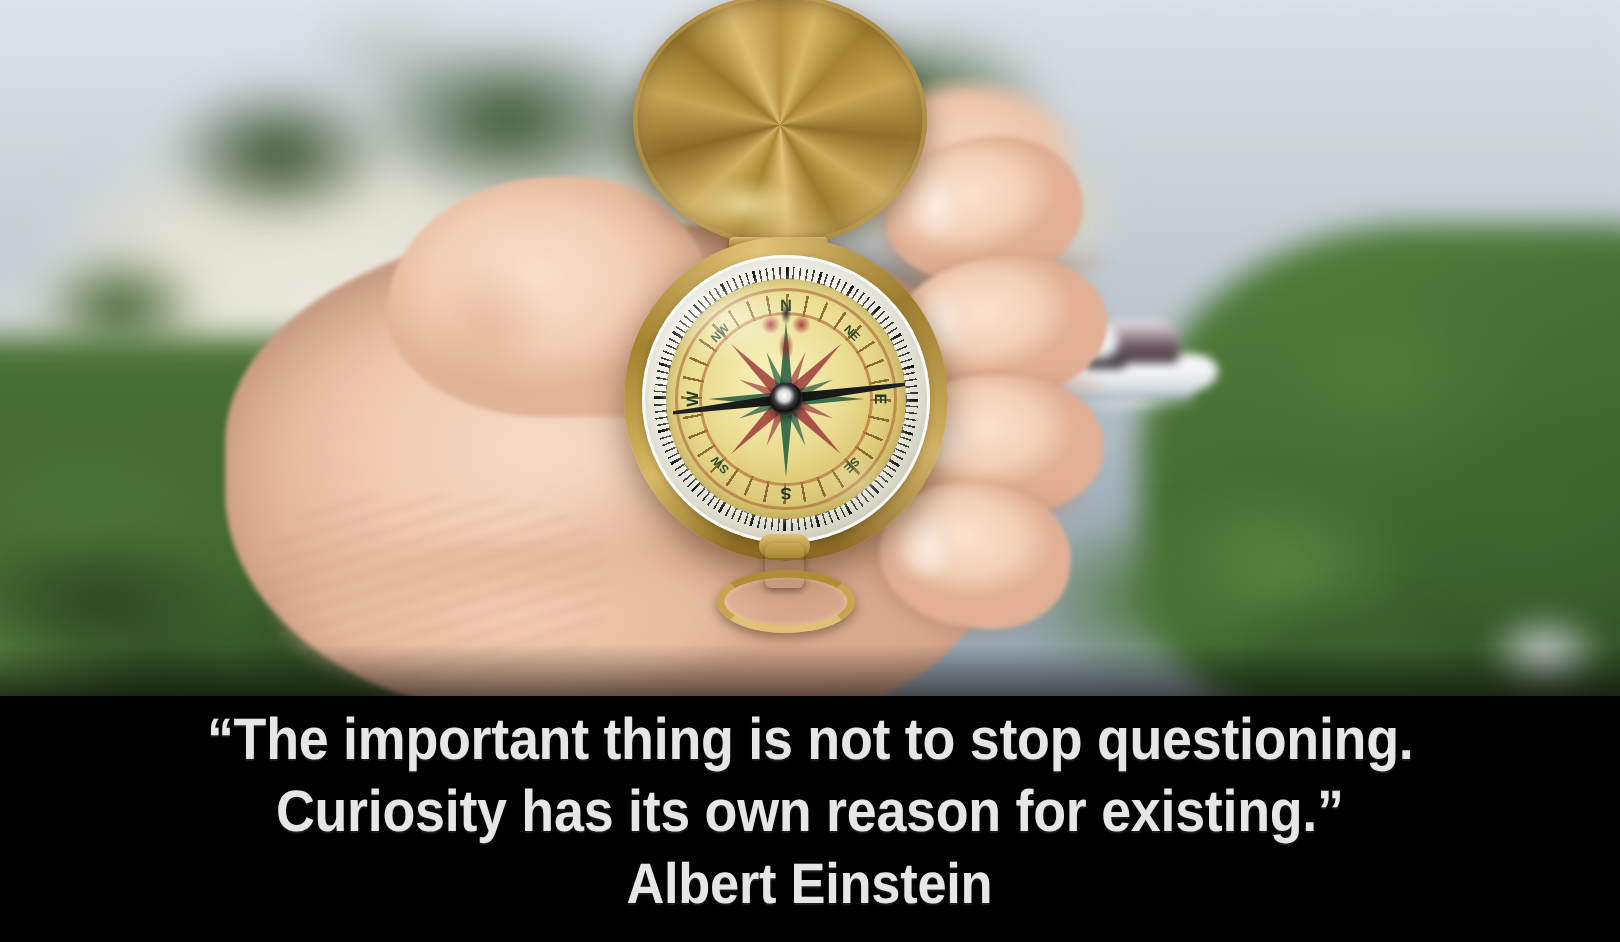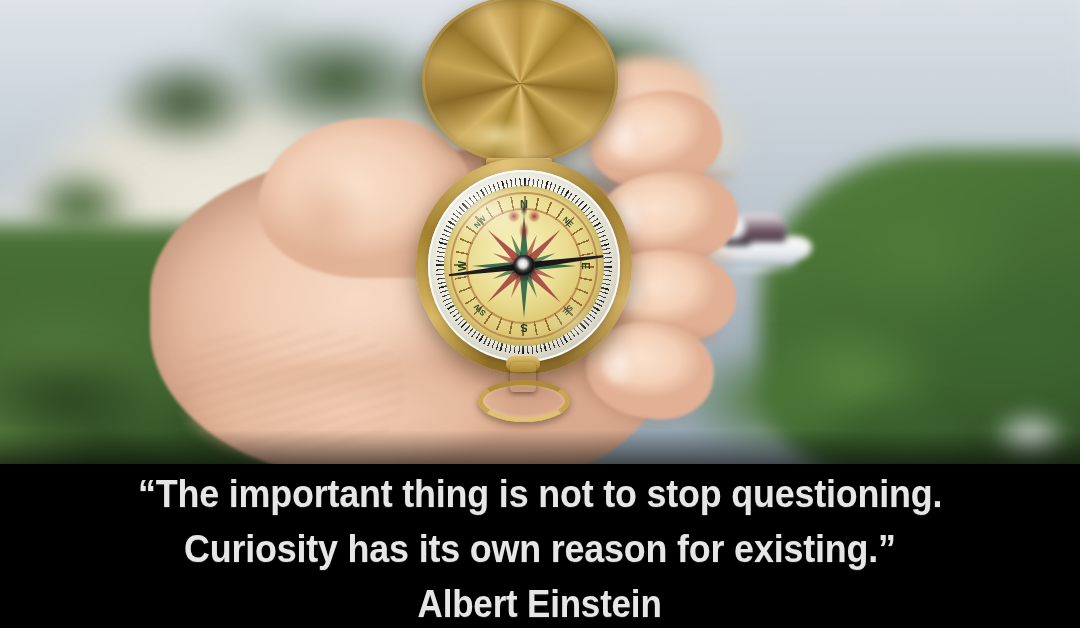--- a/index.html
+++ b/index.html
@@ -433,21 +433,21 @@
 
   .photo-bottom-fade {
     position:absolute; left:0; top:430px; width:1080px; height:34px;
     background:linear-gradient(180deg, rgba(0,0,0,0) 0%, rgba(0,0,0,.55) 100%);
   }
 
   
   .caption {
     position:absolute; left:0; top:464px; width:1080px; height:164px;
     background:#000;
-    display:flex; flex-direction:column; align-items:center; justify-content:space-between;
+    display:flex; flex-direction:column; align-items:center; justify-content:flex-start;
     padding-top:6px;
   }
   .qline {
     color:#e6e6e6;
     font-family:"Liberation Sans Narrow","Liberation Sans", sans-serif;
     font-weight:700;
     font-size:39px;
     line-height:48px;
     letter-spacing:-0.2px;
     white-space:nowrap;

